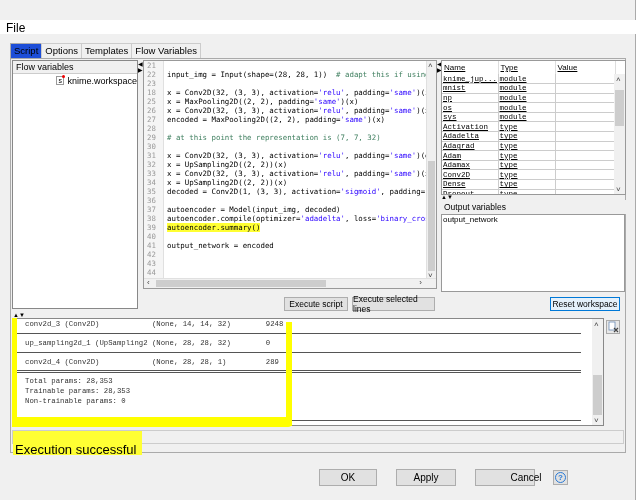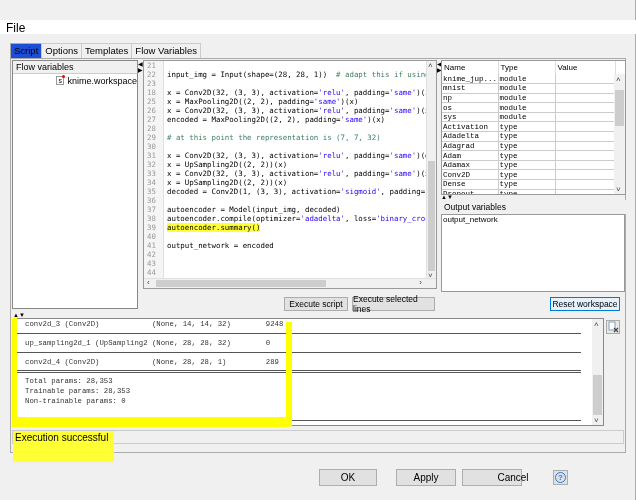--- a/index.html
+++ b/index.html
@@ -55,21 +55,21 @@
   .ed-vscroll .thumb { position: absolute; left: 1px; right: 1px; top: 100px; height: 110px; background: #cdcdcd; }
   .ed-hscroll { position: absolute; left: 0; bottom: 0; width: 100%; height: 10px; background: #f0f0f0; border-top: 1px solid #e0e0e0; }
   .ed-hscroll .thumb { position: absolute; top: 1px; bottom: 1px; left: 12px; width: 170px; background: #cdcdcd; }
   .sa { position: absolute; font-size: 8px; color: #444; }
 
   .btn { position: absolute; height: 14px; background: #e1e1e1; border: 1px solid #adadad; font-size: 8.5px; display: flex; align-items: center; justify-content: center; }
   .btn.focus { border-color: #0078d7; background: #e5f1fb; }
 
   
   .vars { position: absolute; left: 441px; top: 60px; width: 185px; height: 135px; background: #fff; border: 1px solid #999; overflow: hidden; }
-  .vars table { border-collapse: collapse; width: 174px; table-layout: fixed; }
+  .vars table { border-collapse: collapse; width: 174px; table-layout: fixed; text-decoration: underline; }
   .vars th { font-weight: normal; font-size: 8px; text-align: left; padding-left: 2px; height: 13px; background: #fff; border-right: 1px solid #ddd; }
   .vars td { font-family: "Liberation Mono", monospace; font-size: 7.5px; height: 9.6px; padding: 0 0 0 1px; border-right: 1px solid #ccc; border-bottom: 1px solid #ccc; white-space: nowrap; overflow: hidden; }
   .vars .vscroll { position: absolute; right: 0; top: 13px; width: 11px; bottom: 0; background: #f0f0f0; }
   .vars .vscroll .thumb { position: absolute; left: 1px; right: 1px; top: 16px; height: 36px; background: #cdcdcd; }
 
   .outvars { position: absolute; left: 441px; top: 200px; width: 185px; height: 92px; }
   .outvars .hdr { height: 14px; background: #f0f0f0; font-size: 8.5px; padding-left: 3px; line-height: 14px; }
   .outvars .list { position: absolute; left: 0; top: 14px; width: 184px; height: 78px; background: #fff; border: 1px solid #999; }
   .outvars .list .item { font-size: 8px; padding-left: 1px; line-height: 10px; }
 
@@ -81,21 +81,21 @@
   .console .sep::after { content:""; position:absolute; left:3px; right:10px; top:4px; border-top:1px solid #555; }
   .console .sep.dbl::after { border-top: 3px double #555; top: 3px; }
   .console .vscroll { position: absolute; right: 0; top: 0; width: 11px; height: 100%; background: #f0f0f0; }
   .console .vscroll .thumb { position: absolute; left: 1px; right: 1px; top: 56px; height: 40px; background: #cdcdcd; }
   .yellow-left { position:absolute; left: 12px; top: 318px; width: 5px; height: 108px; background:#ffff00; }
   .yellow-right { position:absolute; left: 286px; top: 322px; width: 6px; height: 104px; background:#ffff00; }
   .yellow-bottom { position:absolute; left: 12px; top: 417px; width: 280px; height: 10px; background:#ffff00; border-radius: 0 0 4px 0; }
   .clear-icon { position: absolute; left: 606px; top: 320px; width: 14px; height: 14px; border: 1px solid #aaa; background: #e8e8e8; }
 
   .status { position: absolute; left: 12px; top: 430px; width: 612px; height: 14px; background: #f0f0f0; border: 1px solid #ccc; }
-  .status .txt { position: absolute; left: 0; top: 0; height: 31px; padding: 0 6px 0 2px; font-size: 10px; line-height: 13px; background: #ffff33; }
+  .status .txt { position: absolute; left: 0; top: 0; height: 24px; padding: 12px 6px 0 2px; font-size: 13px; line-height: 13px; background: #ffff33; }
 
   .footer-btn { position: absolute; top: 469px; height: 17px; width: 58px; background: #e1e1e1; border: 1px solid #adadad; font-size: 10px; display:flex; align-items:center; justify-content:center; }
   .help { position: absolute; left: 553px; top: 470px; width: 15px; height: 15px; border: 1px solid #adadad; background: #e1e1e1; display: flex; align-items: center; justify-content: center; }
   .help span { width: 11px; height: 11px; border: 1px solid #2a7ad5; border-radius: 50%; font-size: 8px; color: #2a7ad5; line-height: 9px; text-align: center; font-weight: bold; }
 </style>
 </head>
 <body>
 
 <div class="window">
 
@@ -290,17 +290,17 @@
         <path d="M7 7 L11 11 M11 7 L7 11" stroke="#444" stroke-width="1.2"></path>
       </svg>
   </div>
 
   <div class="status">
     <span class="txt">Execution successful</span>
   </div>
 
   <div class="footer-btn" style="left:319px;">OK</div>
   <div class="footer-btn" style="left:396px;width:60px;">Apply</div>
-  <div class="footer-btn" style="left:462px;width:60px;padding-left:42px;">Cancel</div>
+  <div class="footer-btn" style="left:475px;width:60px;padding-left:42px;">Cancel</div>
   <div class="help">
       <span>?</span>
     </div>
 </div>
 
 </body></html>

